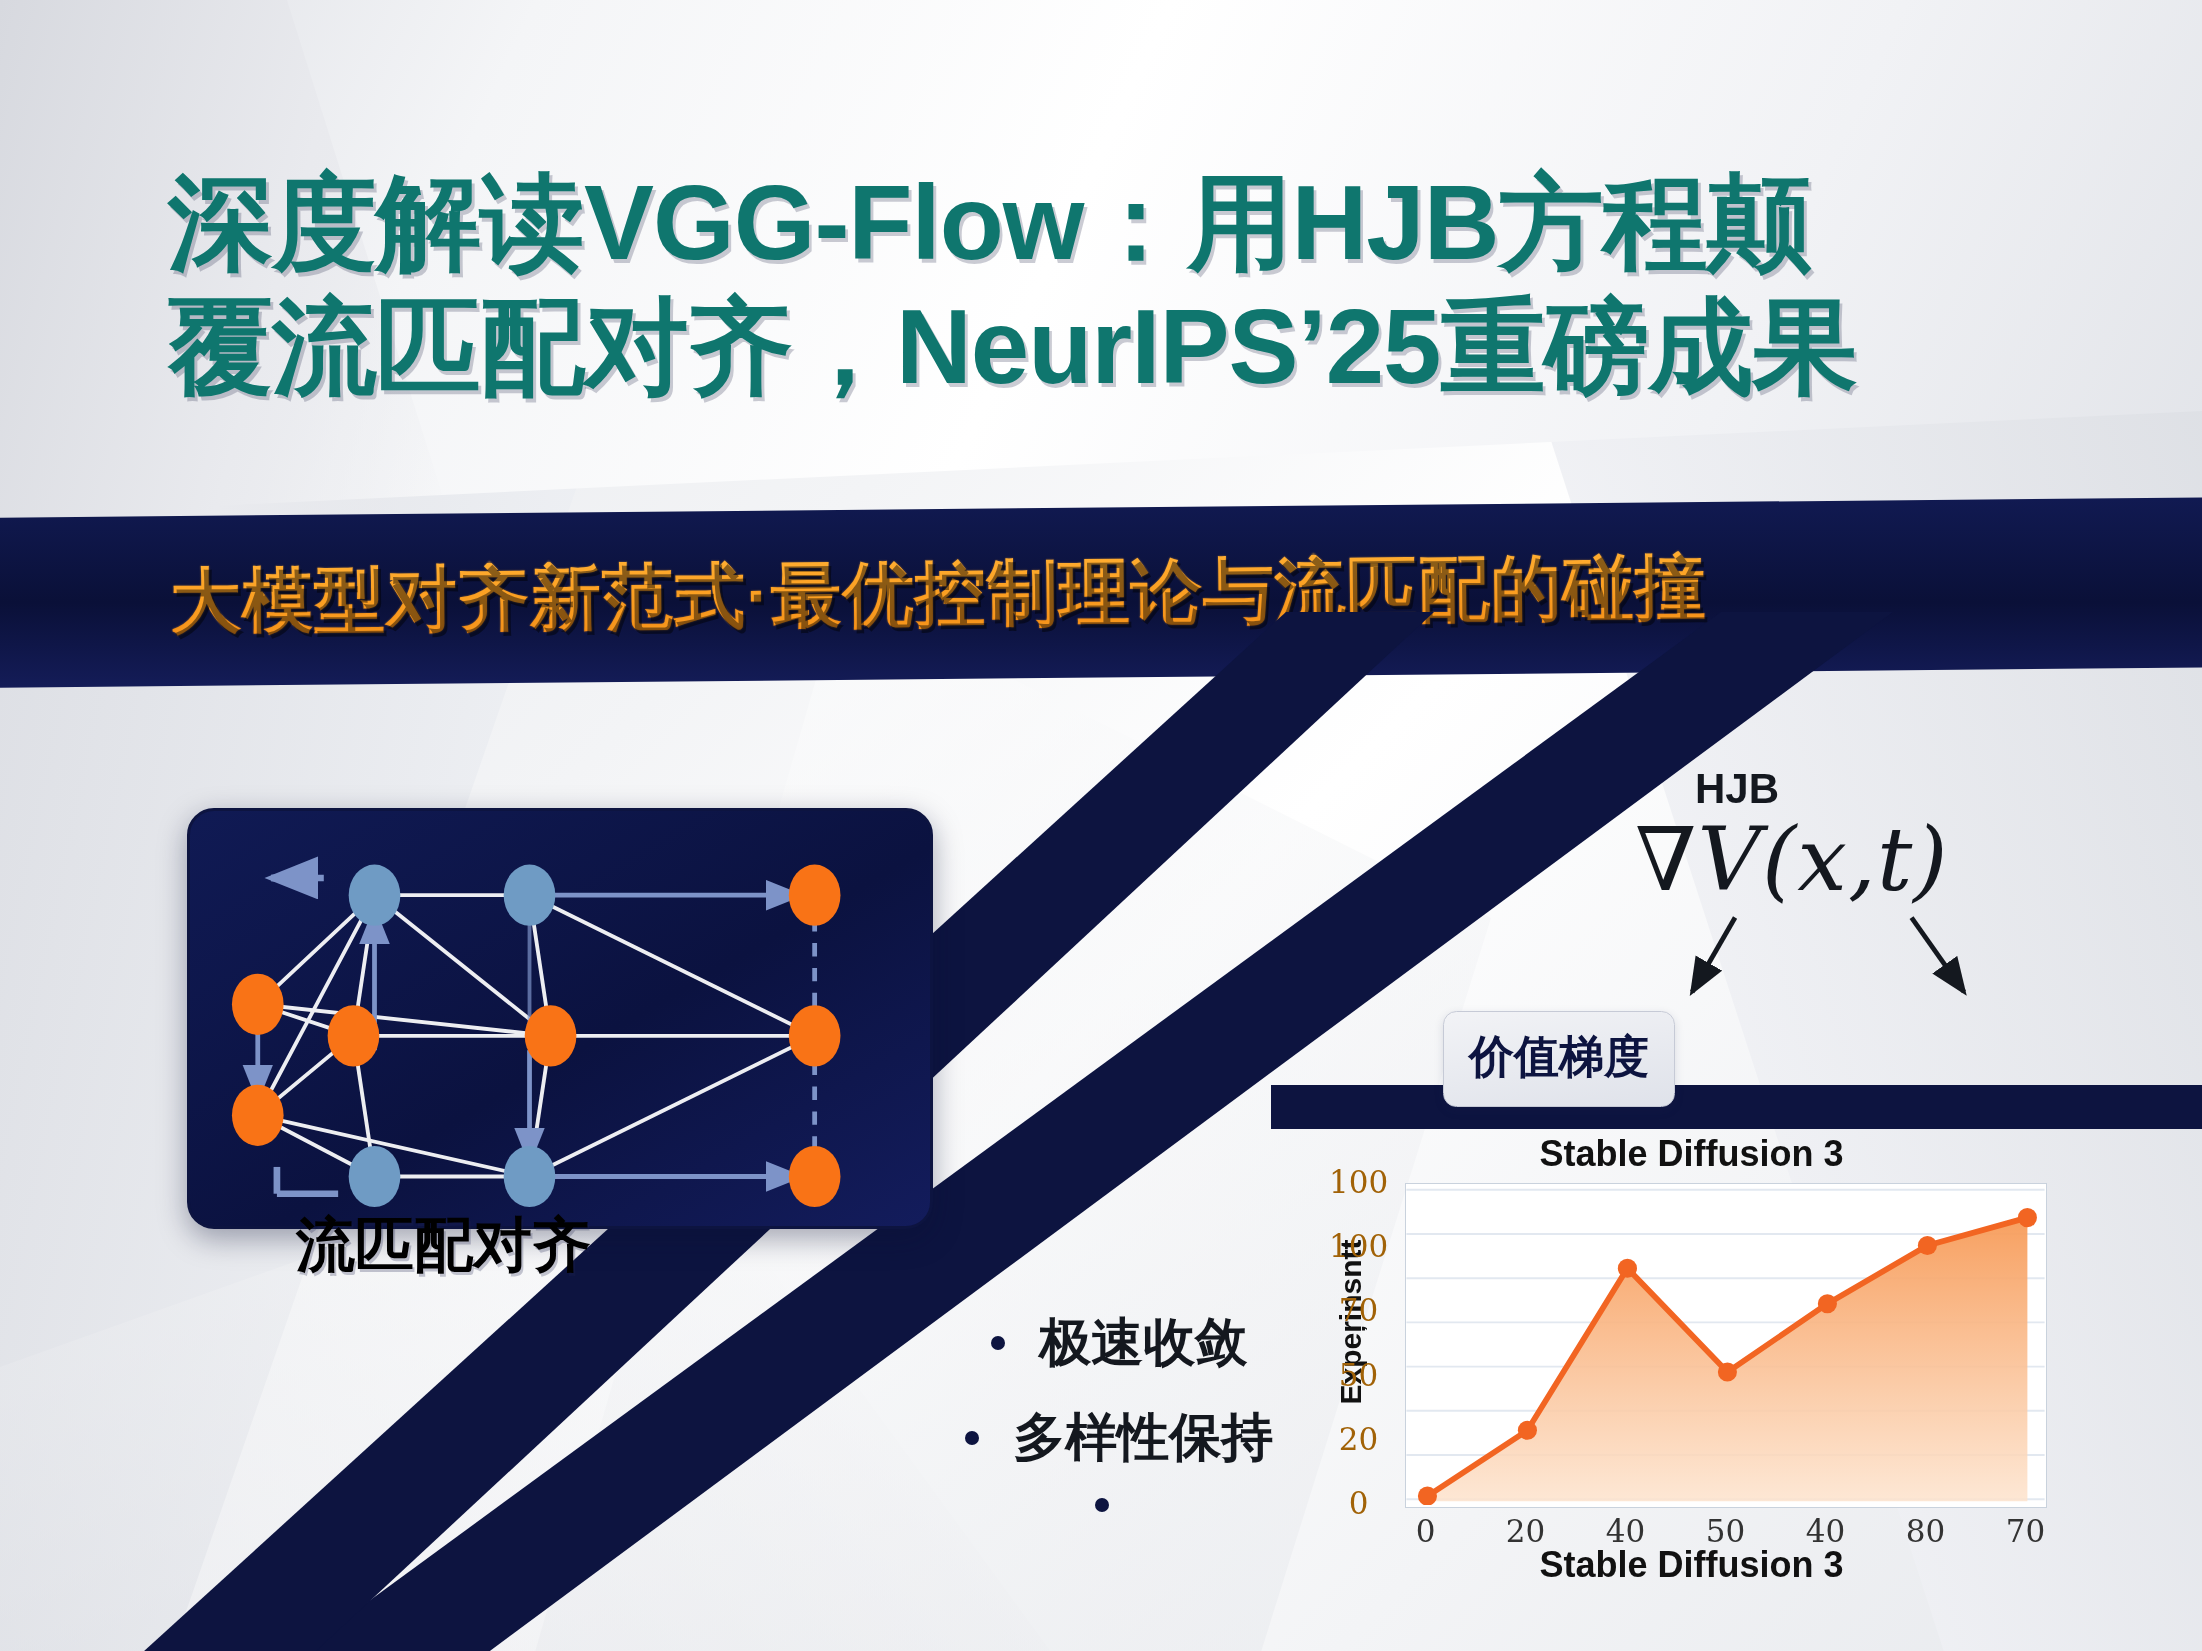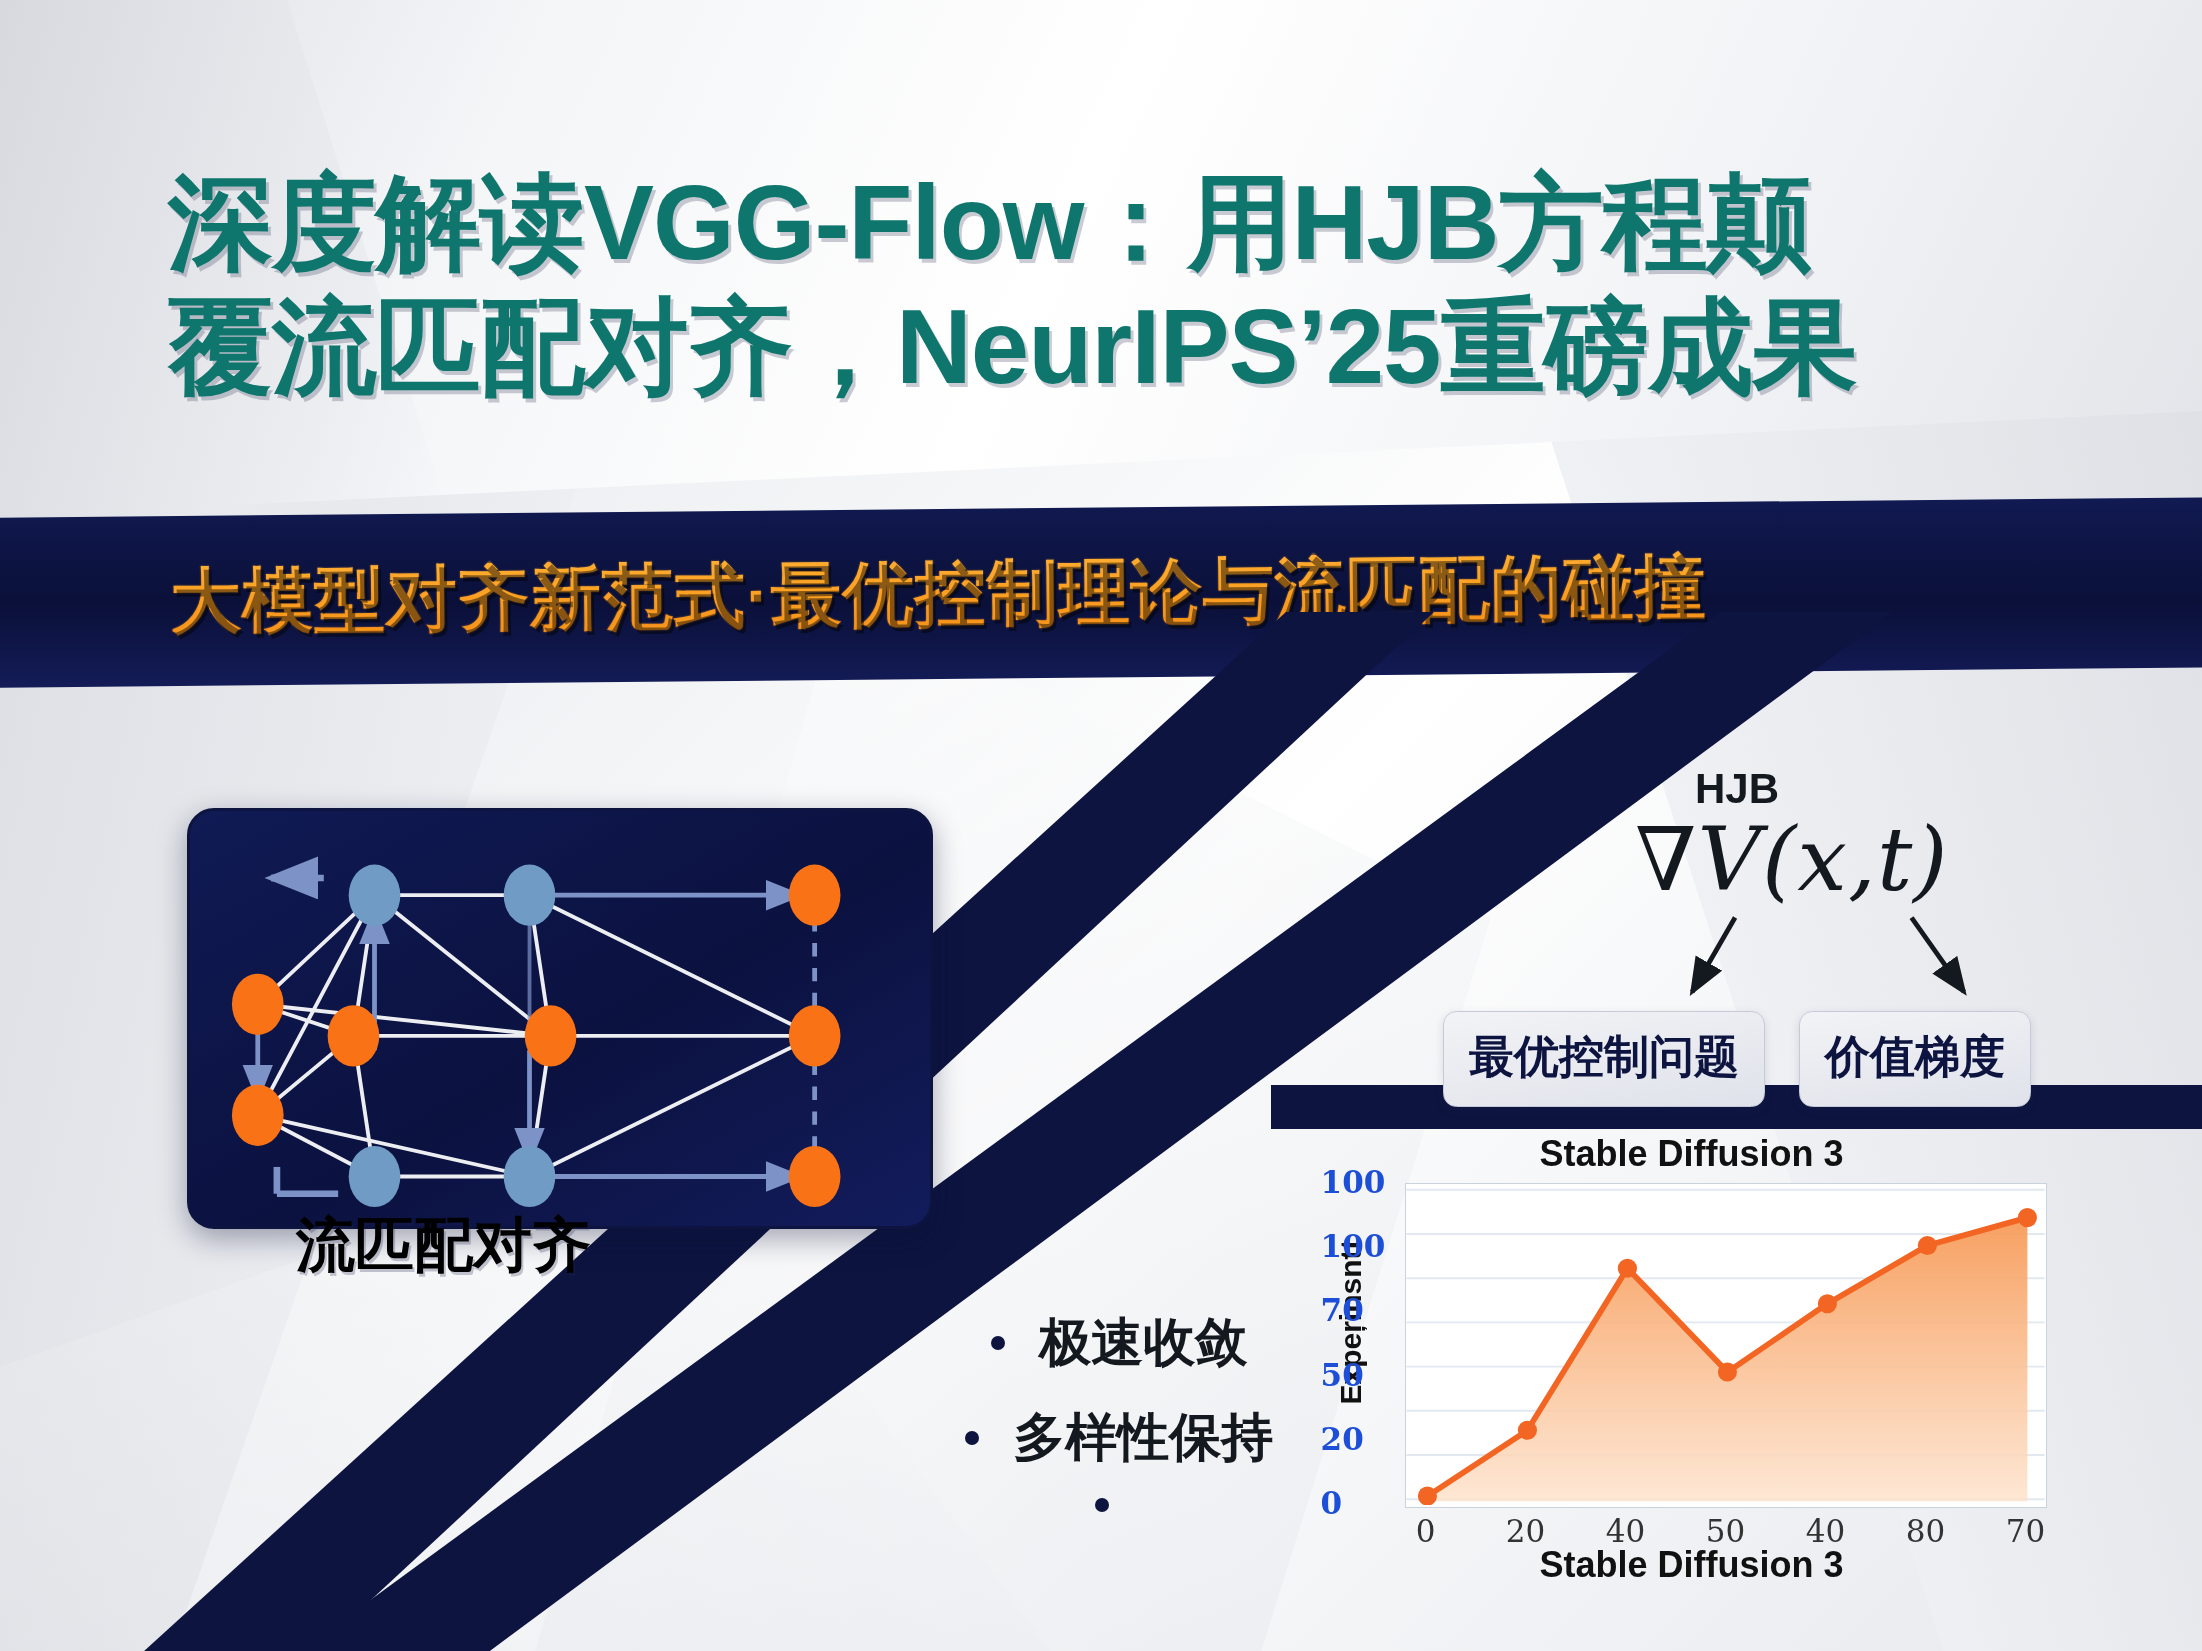--- a/index.html
+++ b/index.html
@@ -167,23 +167,23 @@
     position:absolute; left:-54px; top:172px; width:220px;
     transform:rotate(-90deg); transform-origin:center;
     text-align:center;
     font-size:30px; font-weight:bold; color:#111;
   }
   #chart-xlabel {
     position:absolute; left:0; top:411px; width:793px; text-align:center;
     font-size:36px; font-weight:bold; color:#111;
   }
   .ytick {
-    position:absolute; right:0; width:76px; text-align:left;
+    position:absolute; right:0; width:76px; text-align:center;
     font-family:"DejaVu Serif", serif;
-    font-size:31px; color:#1d4ed8;font-weight:bold;
+    font-size:31px; color:#a16207;
   }
   .xtick {
     position:absolute; top:0; width:67px; text-align:center;
     font-family:"DejaVu Serif", serif;
     font-size:31px; color:#333;
   }
   #plot-area {
     position:absolute; left:110px; top:50px; width:642px; height:325px;
     background:#fff;
     border:1.9px solid #c9d2dd;
@@ -281,21 +281,20 @@
   <defs>
     <marker id="arrowDark" markerWidth="9" markerHeight="9" refX="7" refY="3.2" orient="auto">
       <path d="M0,0 L8,3.2 L0,6.4 z" fill="#14181f"></path>
     </marker>
   </defs>
   <path d="M335,10 L290,88" stroke="#14181f" stroke-width="5" fill="none" marker-end="url(#arrowDark)"></path>
   <path d="M520,10 L575,88" stroke="#14181f" stroke-width="5" fill="none" marker-end="url(#arrowDark)"></path>
 </svg>
 
 <div id="pill-row">
-  <div class="pill">最优控制问题</div>
   <div class="pill">价值梯度</div>
 </div>
 
 <div id="bullets">
   <div class="bullet-row">
     <span class="bullet-dot"></span>
     <span class="bullet-text">极速收敛</span>
   </div>
   <div class="bullet-row">
     <span class="bullet-dot"></span>

